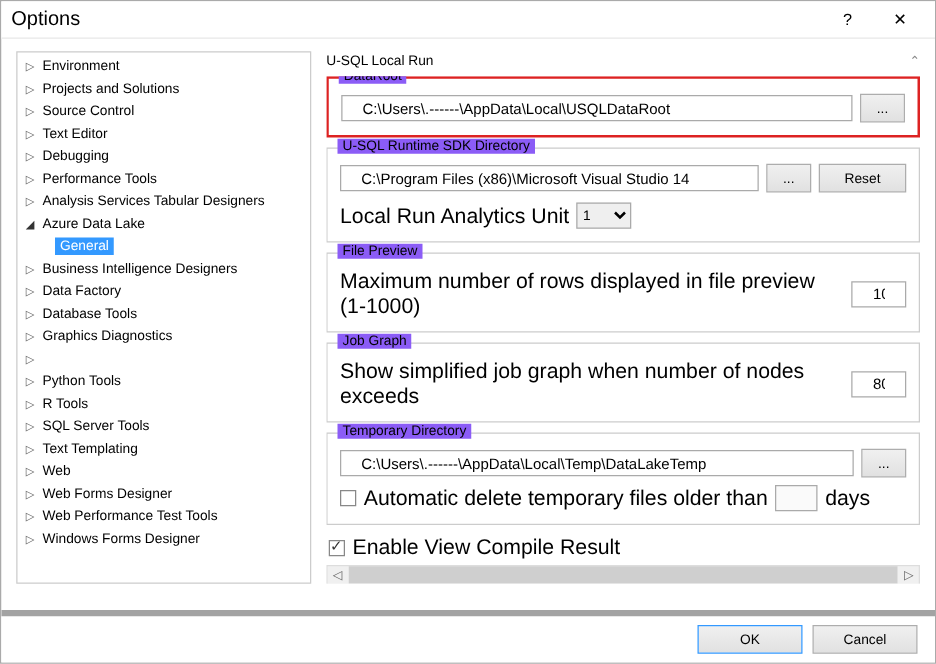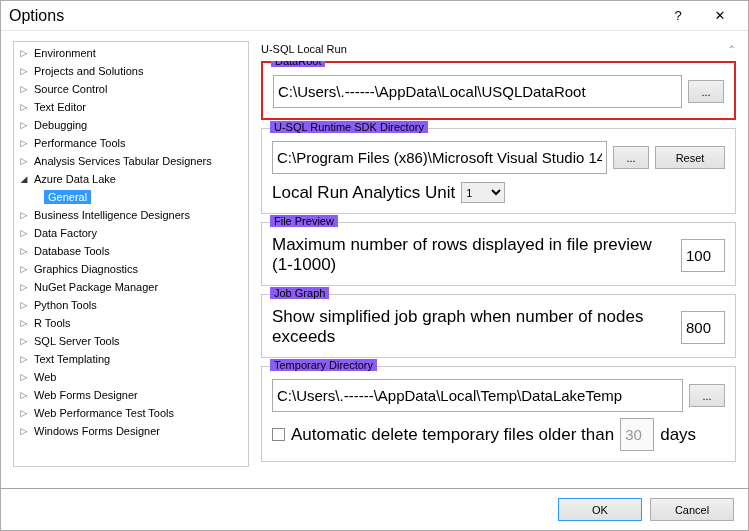--- a/index.html
+++ b/index.html
@@ -20,31 +20,31 @@
 .tree-arrow.open { color: #333; }
 .tree-label { padding: 1px 4px; }
 .tree-item.selected .tree-label { background: #3399ff; color: #fff; }
 .right-col { flex: 1; overflow: hidden; display: flex; flex-direction: column; }
 .section-header { display: flex; align-items: center; justify-content: space-between; font-size: 11px; padding: 2px 0 6px 0; }
 .collapse-caret { font-size: 10px; color: #888; }
 .group { border: 1px solid #ccc; margin-bottom: 8px; padding: 8px 10px 10px 10px; position: relative; }
 .group.red { border: 2px solid #d22; }
 .group-title { position: absolute; top: -8px; left: 8px; background: #8b5cf6; padding: 0 4px; font-size: 11px; }
 .row { display: flex; align-items: center; gap: 6px; margin-top: 4px; }
-.text-input { height: 33px; border: 1px solid #aaa; padding: 1px 4px; font-size: 15px; }
+.text-input { height: 21px; border: 1px solid #aaa; padding: 1px 16px; font-size: 12px; }
 .btn { height: 23px; border: 1px solid #adadad; background: linear-gradient(#f0f0f0,#e1e1e1); font-size: 11px; padding: 0 12px; min-width: 50px; text-align: center; display: inline-flex; align-items: center; justify-content: center; }
 .btn.small { min-width: 36px; }
 .select { height: 21px; border: 1px solid #aaa; font-size: 11px; width: 44px; }
 .static-label { font-size: 17px; }
 .checkbox { width: 13px; height: 13px; border: 1px solid #888; display: inline-block; position: relative; background: #fff; }
 .checkbox.checked::after { content: "✓"; position: absolute; top: -3px; left: 0; font-size: 12px; color: #333; }
 .scroll-track { height: 16px; background: #f0f0f0; border: 1px solid #ddd; display: flex; align-items: center; margin-top: 4px; }
 .scroll-arrow { width: 16px; text-align: center; font-size: 10px; color: #666; }
 .scroll-thumb { flex: 1; height: 14px; background: #cfcfcf; margin: 0 1px; }
-.footer { position: absolute; bottom: 0; left: 0; right: 0; height: 42px; border-top: 1px solid #a3a3a3; display: flex; align-items: center; justify-content: flex-end; padding-right: 14px; gap: 8px; background: #fff; }
+.footer { position: absolute; bottom: 0; left: 0; right: 0; height: 42px; border-top: 5px solid #a3a3a3; display: flex; align-items: center; justify-content: flex-end; padding-right: 14px; gap: 8px; background: #fff; }
 .footer .btn { min-width: 84px; }
 .footer .btn.primary { border: 1px solid #3399ff; }
 .right-inner { overflow: hidden; }
 </style>
 </head>
 <body>
 
 <div class="titlebar">
   <span class="titlebar-title">Options</span>
   <div class="titlebar-btns">
@@ -103,21 +103,20 @@
         <div class="tree-item">
           <span class="tree-arrow">▷</span>
           <span class="tree-label">Database Tools</span>
         </div>
         <div class="tree-item">
           <span class="tree-arrow">▷</span>
           <span class="tree-label">Graphics Diagnostics</span>
         </div>
         <div class="tree-item">
           <span class="tree-arrow">▷</span>
-          <span class="tree-label">NuGet Package Manager</span>
         </div>
         <div class="tree-item">
           <span class="tree-arrow">▷</span>
           <span class="tree-label">Python Tools</span>
         </div>
         <div class="tree-item">
           <span class="tree-arrow">▷</span>
           <span class="tree-label">R Tools</span>
         </div>
         <div class="tree-item">

